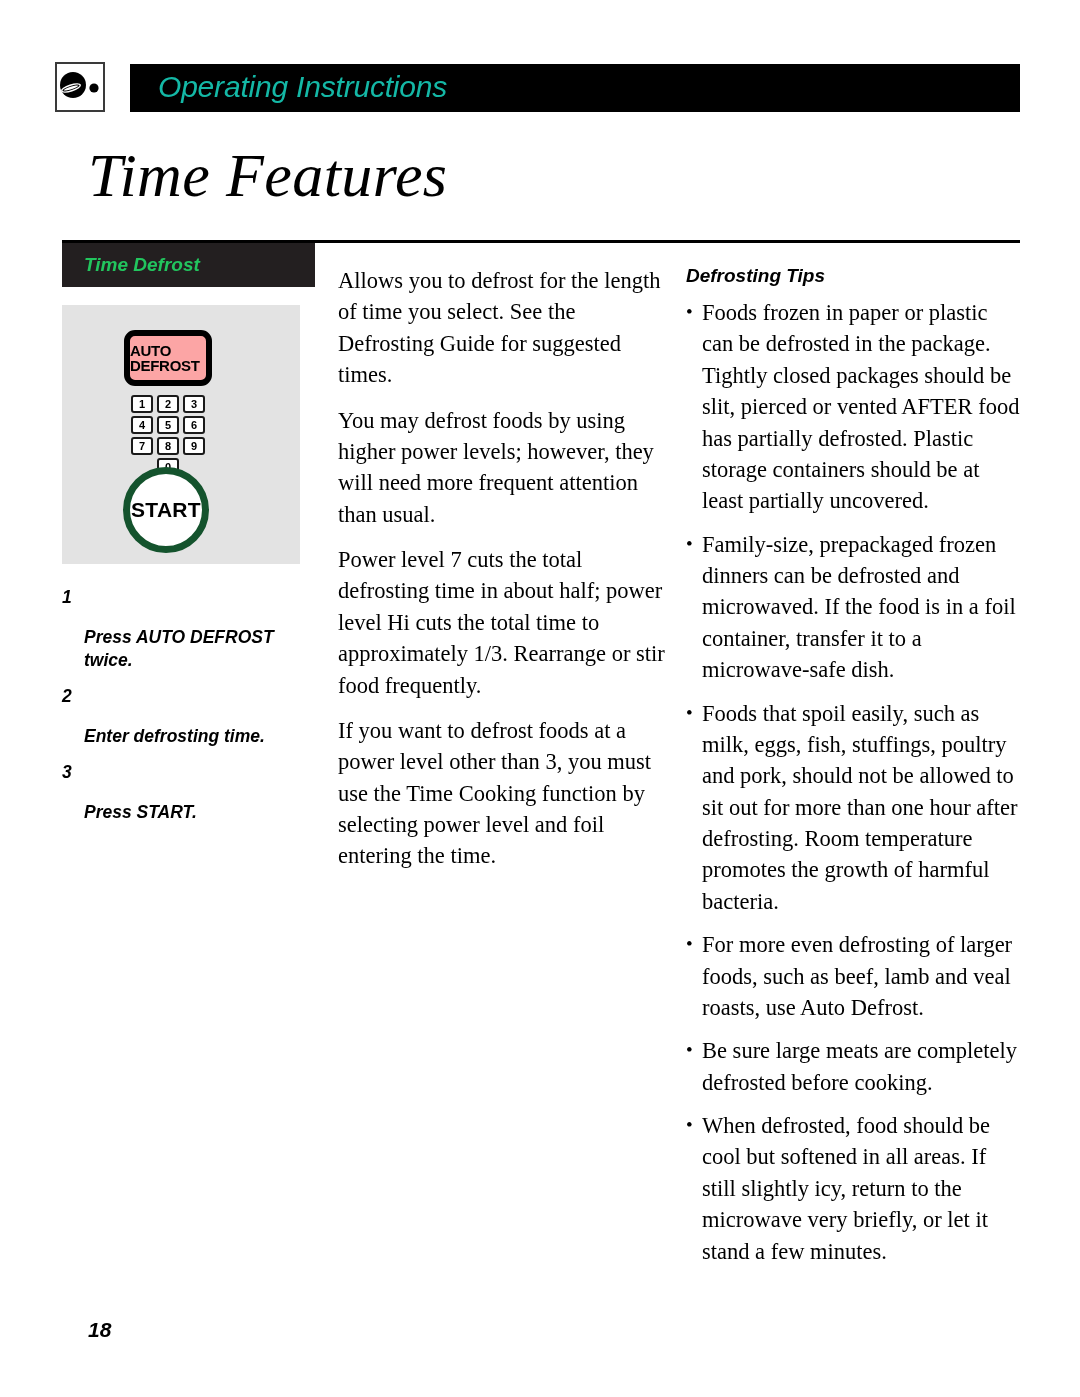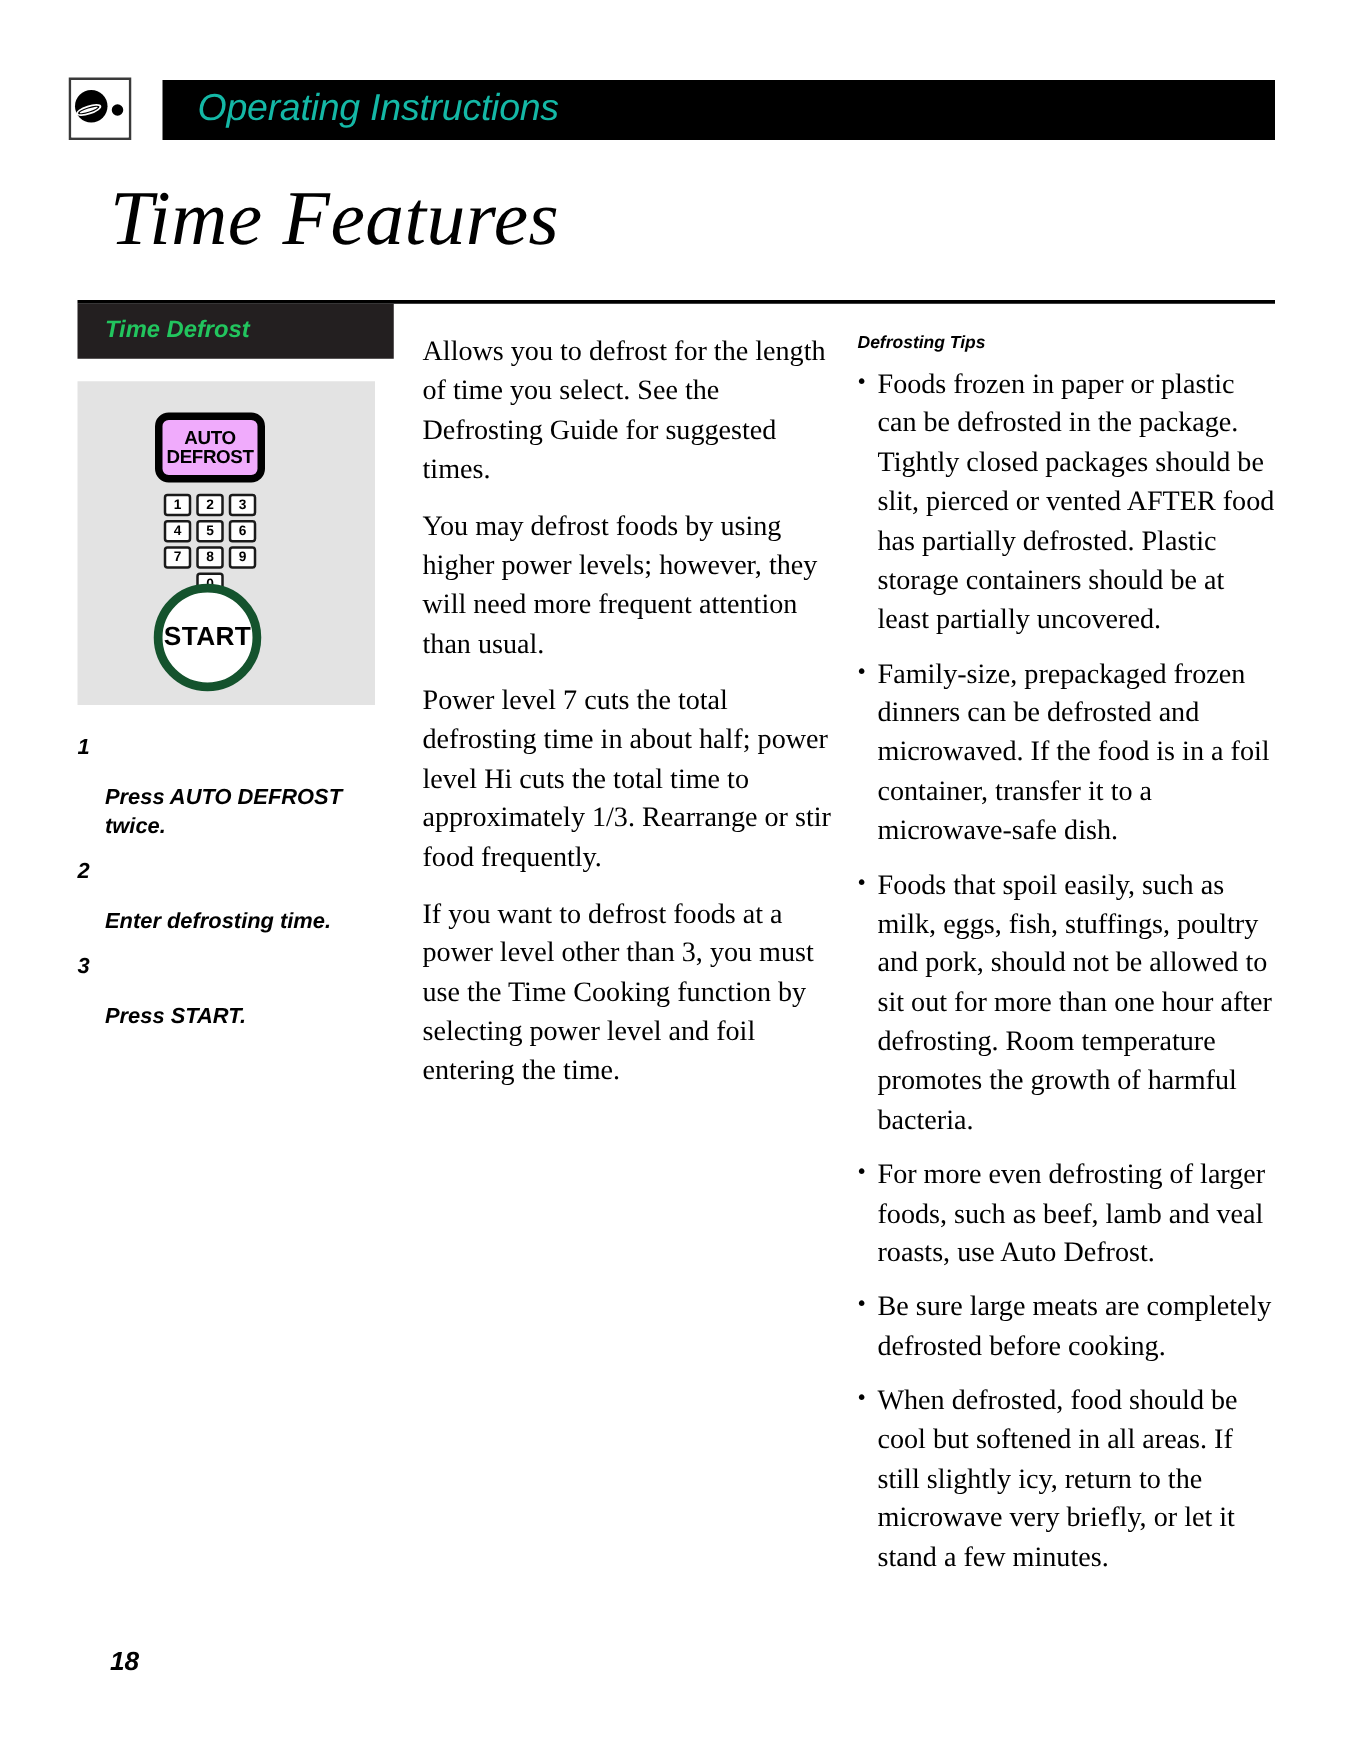--- a/index.html
+++ b/index.html
@@ -110,27 +110,26 @@
     background: #e3e3e3;
     position: relative;
   }
 
   .auto-defrost-btn {
     position: absolute;
     left: 62px;
     top: 25px;
     width: 88px;
     height: 56px;
-    background: #f0abfc;
+    background: #fca5a5;
     border: 6px solid #000000;
     border-radius: 11px;
     box-sizing: border-box;
     display: flex;
     flex-direction: column;
-    align-items: center;
     justify-content: center;
     line-height: 1.02;
   }
   .auto-defrost-btn span {
     font-family: "Liberation Sans", sans-serif;
     font-weight: bold;
     font-size: 15px;
     letter-spacing: -0.3px;
   }
 
@@ -220,21 +219,21 @@
   .right-col {
     position: absolute;
     left: 686px;
     top: 265px;
     width: 334px;
   }
   .tips-head {
     font-family: "Liberation Sans", sans-serif;
     font-weight: bold;
     font-style: italic;
-    font-size: 14px;
+    font-size: 19px;
     margin: 0 0 10px 0;
   }
   .tip {
     display: flex;
     margin-bottom: 12px;
     font-family: "Liberation Serif", serif;
     font-size: 22.5px;
     line-height: 1.395;
   }
   .tip-bullet {

